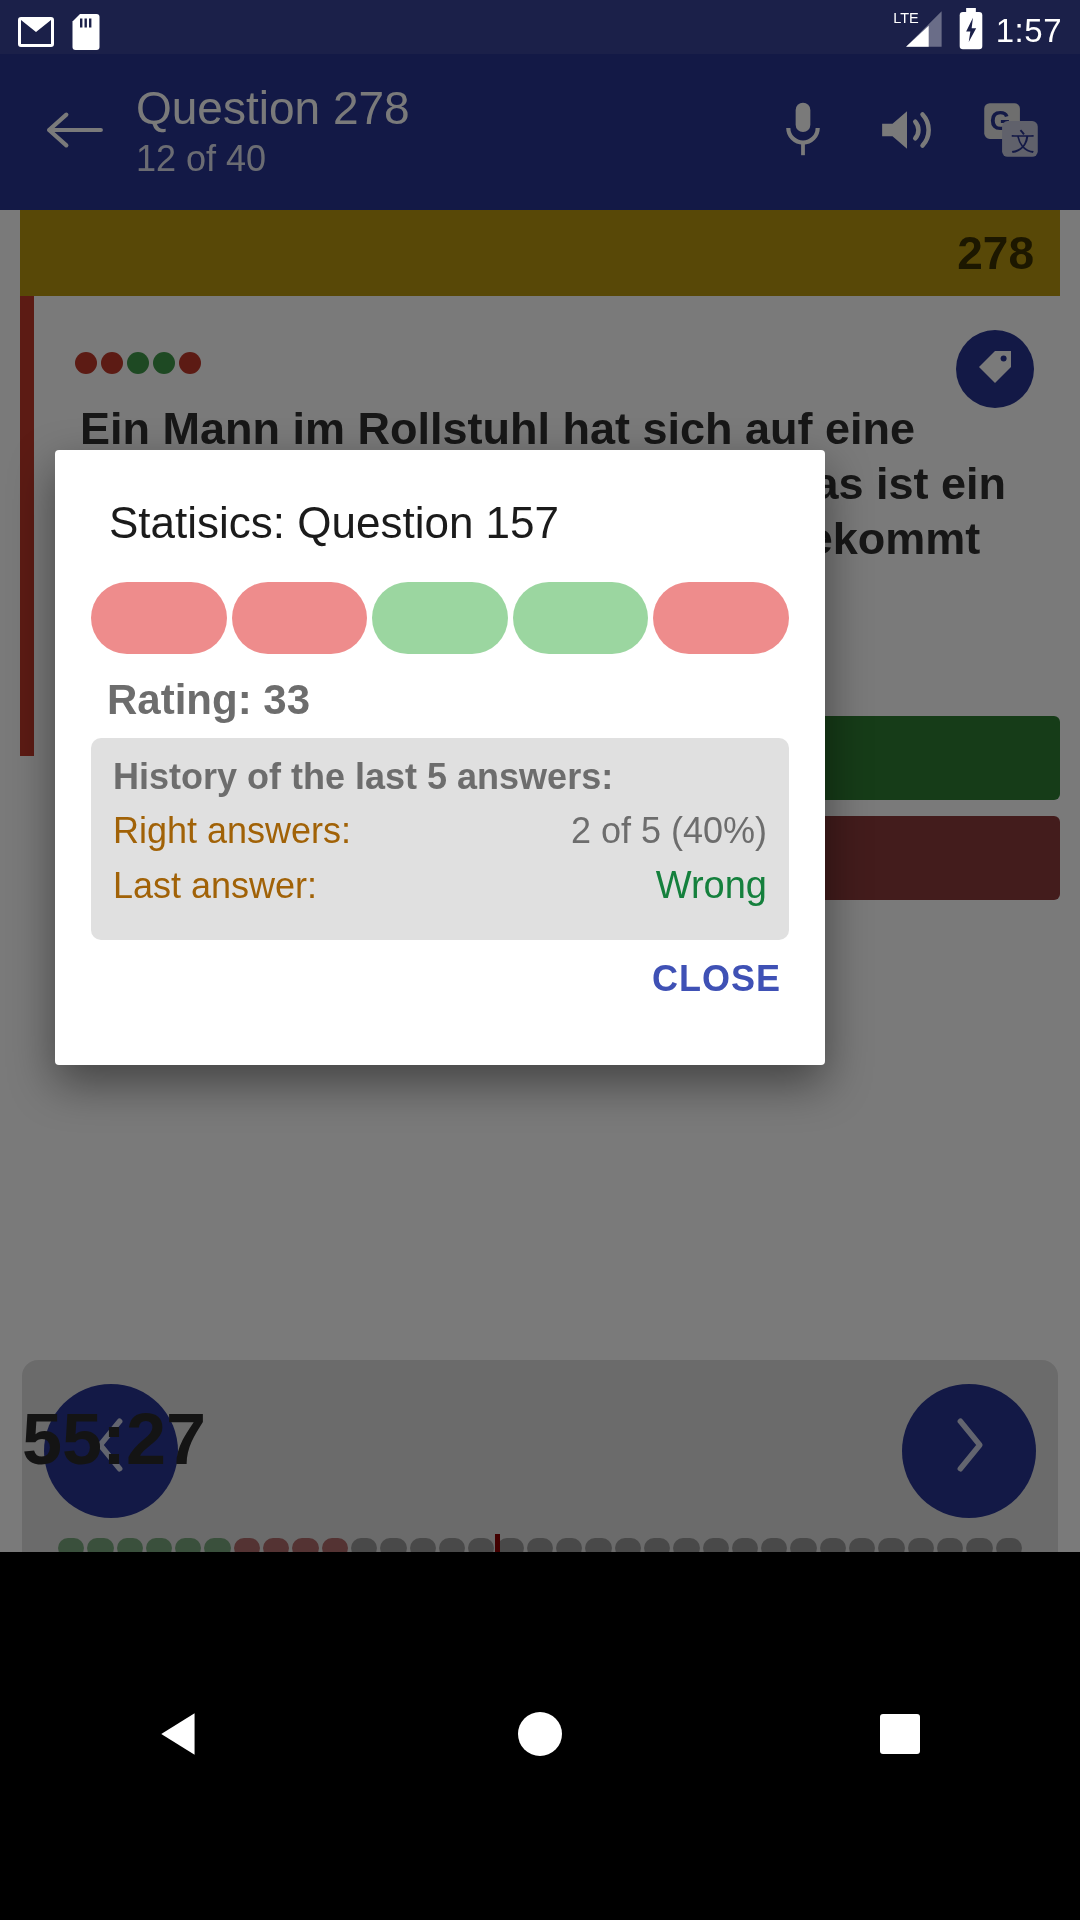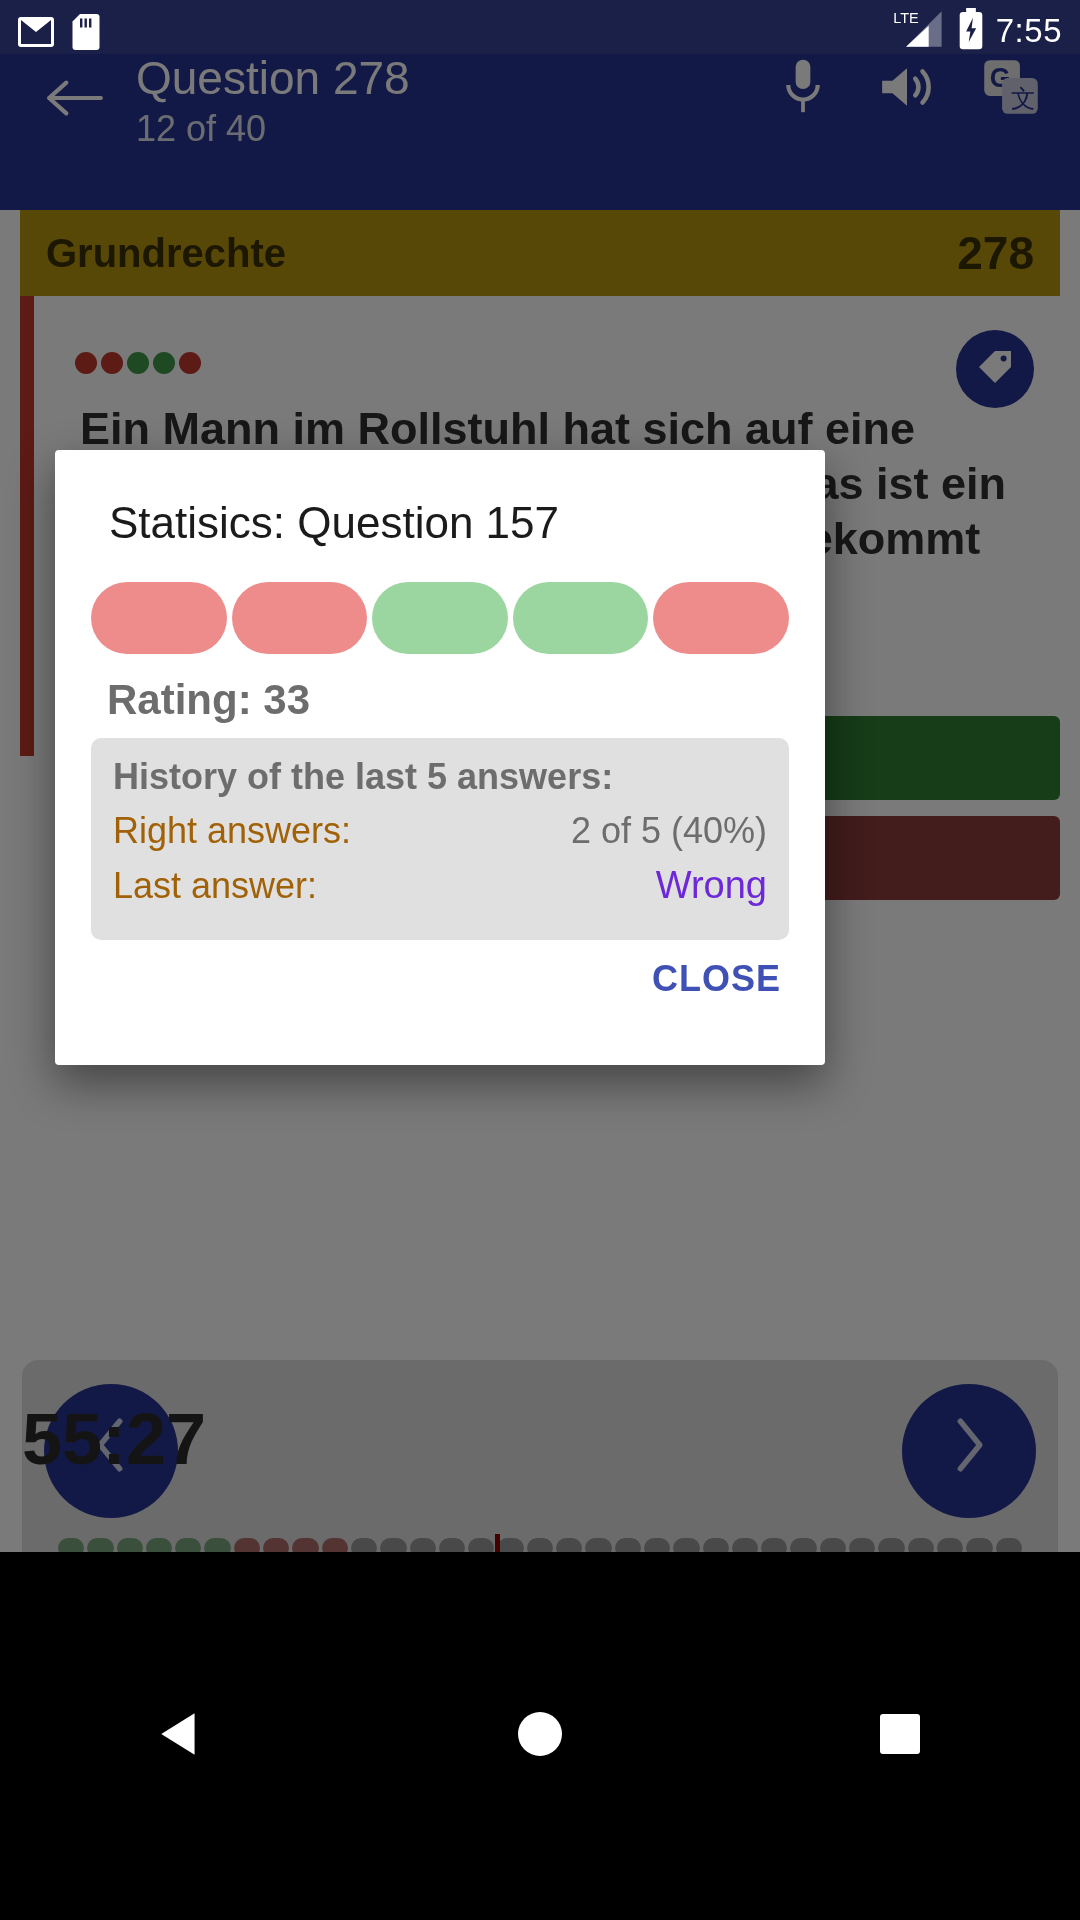--- a/index.html
+++ b/index.html
@@ -22,21 +22,21 @@
     position:absolute; left:0; top:0; width:1080px; height:54px;
     background:#1b2049; display:flex; align-items:flex-end; padding:0 18px;
   }
   .sb-left{ display:flex; align-items:center; gap:18px; }
   .sb-right{ margin-left:auto; display:flex; align-items:center; gap:12px; }
   .sb-time{ color:#fff; font-size:33px; font-weight:400; letter-spacing:.5px; }
 
   
   .appbar{
     position:absolute; left:0; top:54px; width:1080px; height:156px;
-    background:#283593; display:flex; align-items:flex-start; padding:0 28px;
+    background:#283593; display:flex; align-items:center; padding:0 28px;
   }
   .ab-back{ width:92px; height:92px; display:flex; align-items:center; justify-content:center; }
   .ab-titles{ margin-left:16px; display:flex; flex-direction:column; justify-content:center; }
   .ab-title{ color:#ffffff; font-size:46px; font-weight:400; line-height:1.05; }
   .ab-sub{ color:#ffffff; font-size:36px; font-weight:400; opacity:.86; margin-top:6px; }
   .ab-actions{ margin-left:auto; display:flex; align-items:center; gap:34px; padding-right:6px; }
   .ab-ic{ width:70px; height:70px; display:flex; align-items:center; justify-content:center; }
 
   
   .content{ position:absolute; left:0; top:210px; width:1080px; bottom:0; background:#ffffff; }
@@ -137,21 +137,21 @@
     font-size:42px; font-weight:700; color:#6d6d6d;
   }
   .histbox{
     position:absolute; left:36px; right:36px; top:288px; height:202px;
     background:#e0e0e0; border-radius:10px; padding:18px 22px 14px 22px;
   }
   .hist-title{ font-size:36px; font-weight:700; color:#6d6d6d; }
   .hist-row{ display:flex; align-items:baseline; margin-top:12px; }
   .hist-k{ font-size:36px; color:#a16207; }
   .hist-v{ margin-left:auto; font-size:36px; color:#6d6d6d; }
-  .hist-v.wrong{ color:#6d28d9; font-size:38px; }
+  .hist-v.wrong{ color:#15803d; font-size:38px; }
   .dlg-close{
     position:absolute; right:44px; top:508px;
     font-size:36px; font-weight:700; color:#3f51b5; letter-spacing:1px;
     background:none; border:none; cursor:pointer; font-family:inherit;
   }
 
   
   .sysnav{
     position:absolute; left:0; top:1552px; width:1080px; height:368px;
     background:#000; display:flex; align-items:center; justify-content:space-around;
@@ -187,21 +187,21 @@
           <path d="M22 11 L22 24 L8 24 Z" fill="#fff"></path>
         </svg>
       </span>
       <span>
         <svg width="26" height="42" viewBox="0 0 16 26">
             <rect x="5" y="0" width="6" height="2.5" fill="#fff"></rect>
             <rect x="1" y="2.5" width="14" height="23" rx="2" fill="#fff"></rect>
             <path d="M9.2 6 L5 14.5 h2.6 L6.6 21 L11.2 12.5 H8.4 Z" fill="#1b2049"></path>
           </svg>
       </span>
-      <span class="sb-time">7:55</span>
+      <span class="sb-time">1:57</span>
     </div>
   </div>
 
   <div class="appbar">
     <div class="ab-back">
       <span>
         <svg width="58" height="46" viewBox="0 0 30 24">
             <path d="M11 4 L2 12 L11 20 M2 12 H29" stroke="#ffffff" stroke-width="2.2" fill="none" stroke-linecap="round" stroke-linejoin="round"></path>
           </svg>
       </span>
@@ -238,21 +238,20 @@
             <text x="13" y="22" font-family="Liberation Sans, sans-serif" font-size="11" fill="#283593">文</text>
           </svg>
         </span>
       </div>
     </div>
   </div>
 
   <div class="content">
 
     <div class="cat-bar">
-      <span class="cat-name">Grundrechte</span>
       <span class="cat-num">278</span>
     </div>
 
     <div class="qcard">
       <div class="qcard-stripe"></div>
       <div class="dots">
         <span class="dot" style="background:#c0392b"></span>
         <span class="dot" style="background:#c0392b"></span>
         <span class="dot" style="background:#3f9a4a"></span>
         <span class="dot" style="background:#3f9a4a"></span>

